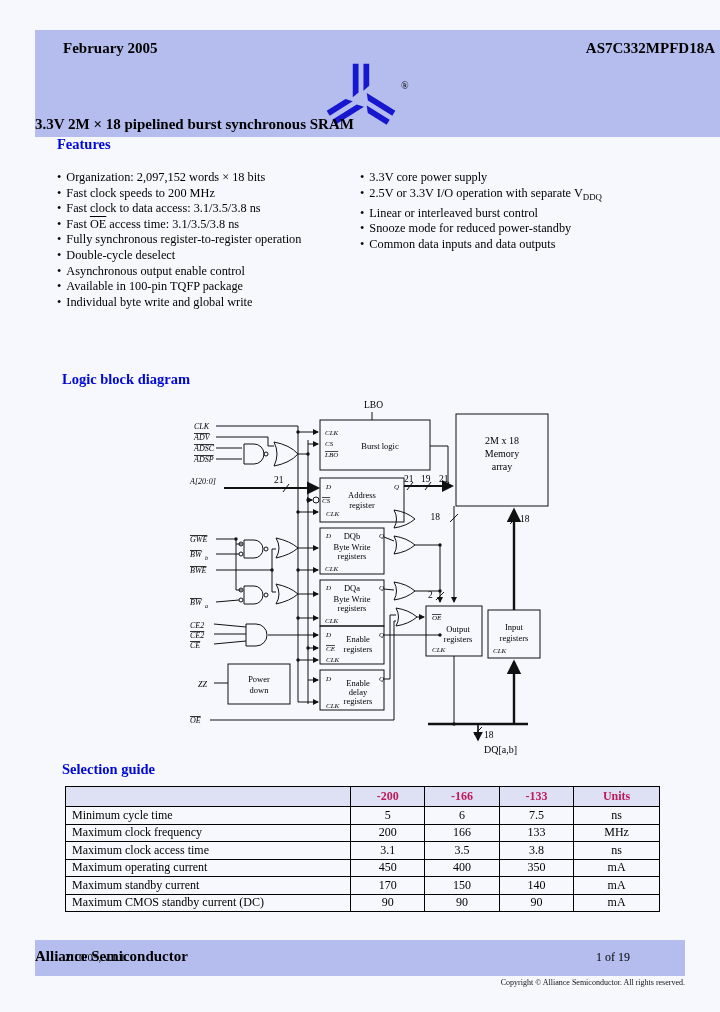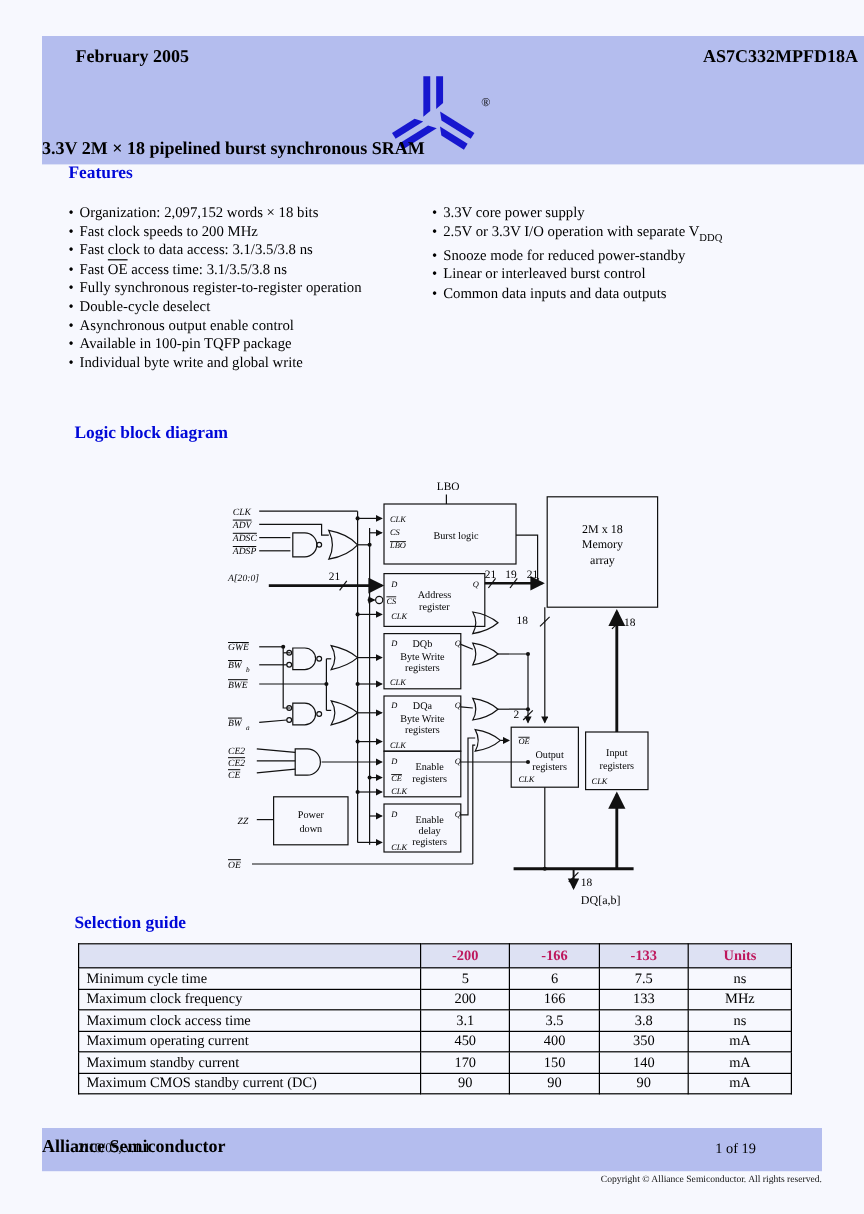--- a/index.html
+++ b/index.html
@@ -9,21 +9,21 @@
   .band{background:#b4bdee;}
   .band-top{left:35px;top:30px;width:706px;height:107px;}
   .band-bot{left:35px;top:940px;width:650px;height:36px;}
   .date{left:28px;top:10px;font-weight:bold;font-size:15px;}
   .part{right:26px;top:10px;font-weight:bold;font-size:15px;}
   .logo{left:287px;top:32px;}
   .regmark{left:366px;top:50px;font-size:10px;}
   .subtitle{left:0;right:0;bottom:4px;text-align:left;font-weight:bold;font-size:15px;}
   .sect{color:#0008d8;font-weight:bold;font-size:14.5px;}
   #features-h{left:57px;top:136px;}
-  #diagram-h{left:62px;top:353px;}
+  #diagram-h{left:62px;top:371px;}
   #selection-h{left:62px;top:761px;}
   .feat-wrap{left:57px;top:170px;width:620px;display:flex;}
   .feat-col{list-style:none;margin:0;padding:0;font-size:12.3px;line-height:15.6px;}
   .feat-col.left{width:303px;}
   .feat-col.right{width:317px;}
   .bullet{margin-right:5px;}
   .ov{text-decoration:overline;}
   .sub{vertical-align:sub;font-size:0.72em;}
   table{border-collapse:collapse;font-size:12px;}
   #sel-table{left:65px;top:786px;width:595px;}
@@ -71,22 +71,22 @@
       <li><span class="bullet">•</span><span>Fast </span><span class="ov">OE</span><span> access time: 3.1/3.5/3.8 ns</span></li>
       <li><span class="bullet">•</span><span>Fully synchronous register-to-register operation</span></li>
       <li><span class="bullet">•</span><span>Double-cycle deselect</span></li>
       <li><span class="bullet">•</span><span>Asynchronous output enable control</span></li>
       <li><span class="bullet">•</span><span>Available in 100-pin TQFP package</span></li>
       <li><span class="bullet">•</span><span>Individual byte write and global write</span></li>
     </ul>
   <ul class="feat-col right">
       <li><span class="bullet">•</span><span>3.3V core power supply</span></li>
       <li><span class="bullet">•</span><span>2.5V or 3.3V I/O operation with separate V</span><span class="sub">DDQ</span></li>
+      <li><span class="bullet">•</span><span>Linear or interleaved burst control</span></li>
       <li><span class="bullet">•</span><span>Snooze mode for reduced power-standby</span></li>
-      <li><span class="bullet">•</span><span>Linear or interleaved burst control</span></li>
       <li><span class="bullet">•</span><span>Common data inputs and data outputs</span></li>
     </ul>
 </div>
 
 <div class="abs sect" id="diagram-h">Logic block diagram</div>
 
 <svg class="abs" id="diag" width="380" height="366" viewBox="0 0 380 366">
   <defs>
     <marker id="arr" markerWidth="7" markerHeight="7" refX="5" refY="3" orient="auto">
       <path d="M0,0 L6,3 L0,6 z" fill="#111"></path>

